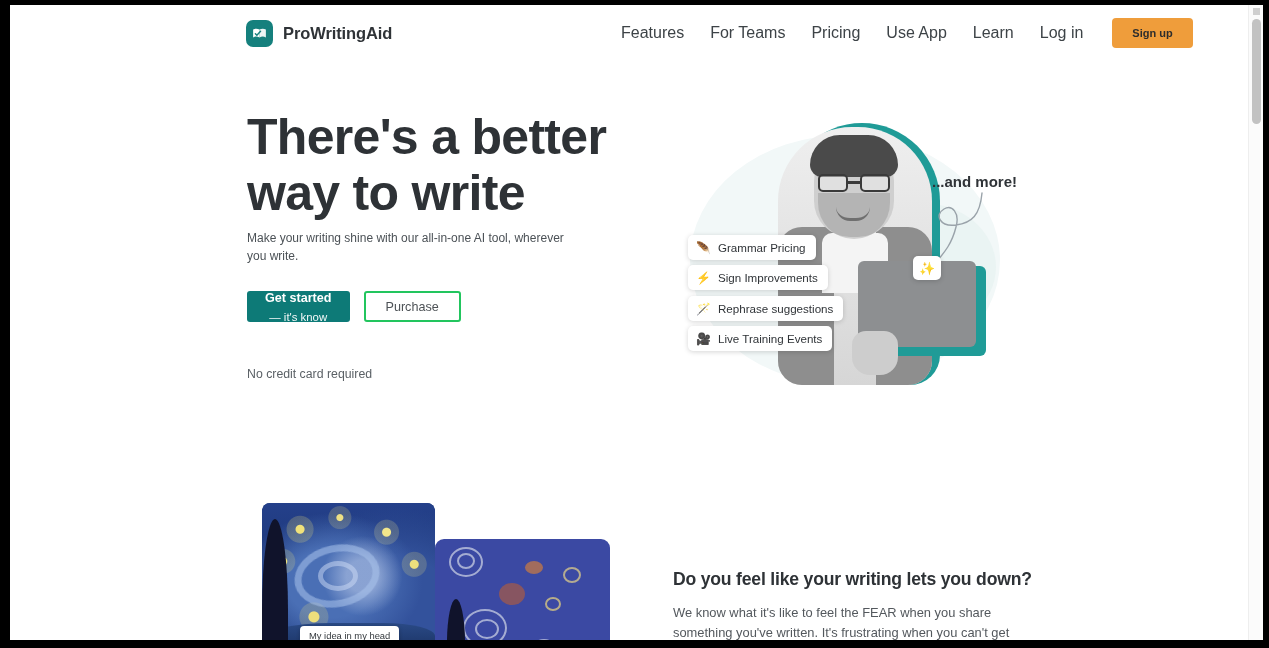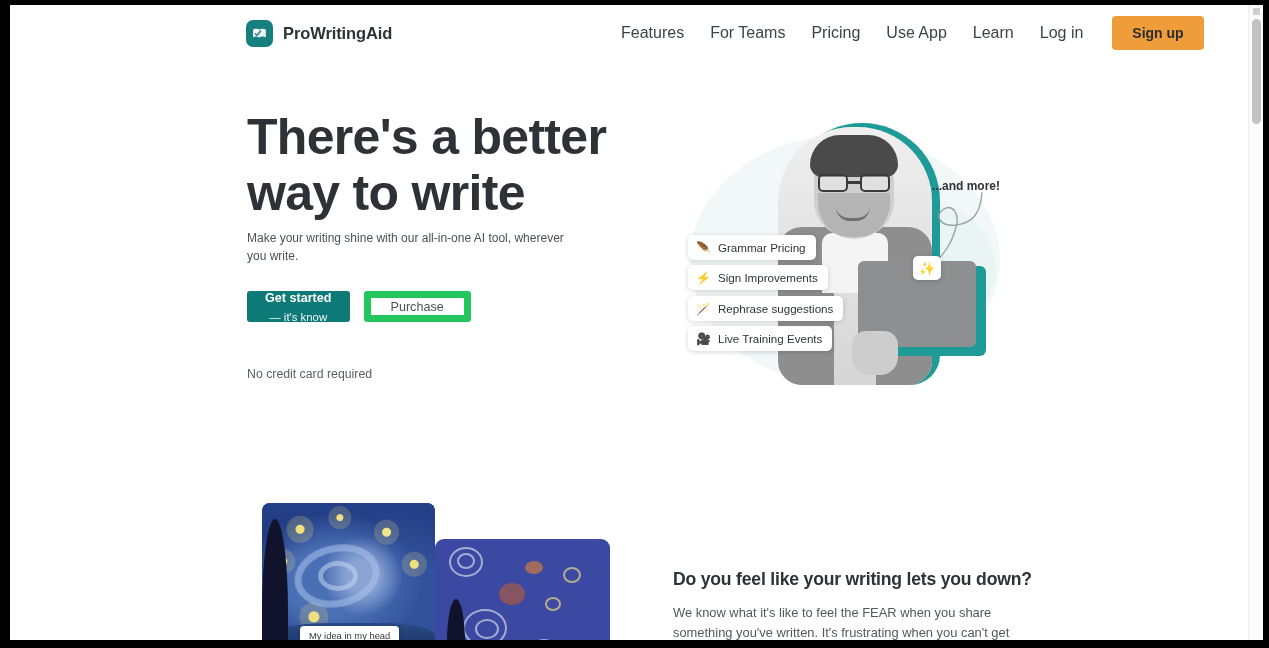--- a/index.html
+++ b/index.html
@@ -126,21 +126,21 @@
     font-size: 16px;
     color: #3d4347;
     text-decoration: none;
     padding: 6px 13px;
     white-space: nowrap;
   }
   .btn-signup {
     margin-left: 16px;
     background: #ef9d3b;
     color: #2d2d2d;
-    font-size: 14px;
+    font-size: 11px;
     font-weight: bold;
     border: none;
     border-radius: 4px;
     padding: 9px 20px;
     cursor: pointer;
     white-space: nowrap;
   }
 
   
   .hero {
@@ -192,21 +192,21 @@
     flex-direction: column;
   }
   .btn-primary .sub {
     font-weight: normal;
     font-size: 11.4px;
     opacity: .95;
   }
   .btn-secondary {
     background: #ffffff;
     color: #4d5256;
-    border: 7px solid #22c55e;
+    border: 2px solid #22c55e;
     border-radius: 3px;
     padding: 0 20px;
     height: 31px;
     font-size: 12.6px;
     cursor: pointer;
     white-space: nowrap;
   }
   .hero-note {
     margin-top: 45px;
     font-size: 12.3px;
@@ -367,22 +367,22 @@
     color: #2f3337;
     font-weight: 500;
   }
   .fc0 { top: 122px; }
   .fc1 { top: 152px; }
   .fc2 { top: 183px; }
   .fc3 { top: 213px; }
 
   .more-label {
     position: absolute;
-    left: 262px; top: 66px;
-    font-size: 12px;
+    left: 262px; top: 60px;
+    font-size: 15px;
     font-weight: bold;
     color: #2f3337;
     white-space: nowrap;
     z-index: 5;
   }
   .squiggle {
     position: absolute;
     left: 252px; top: 76px;
     width: 70px; height: 85px;
     z-index: 3;

